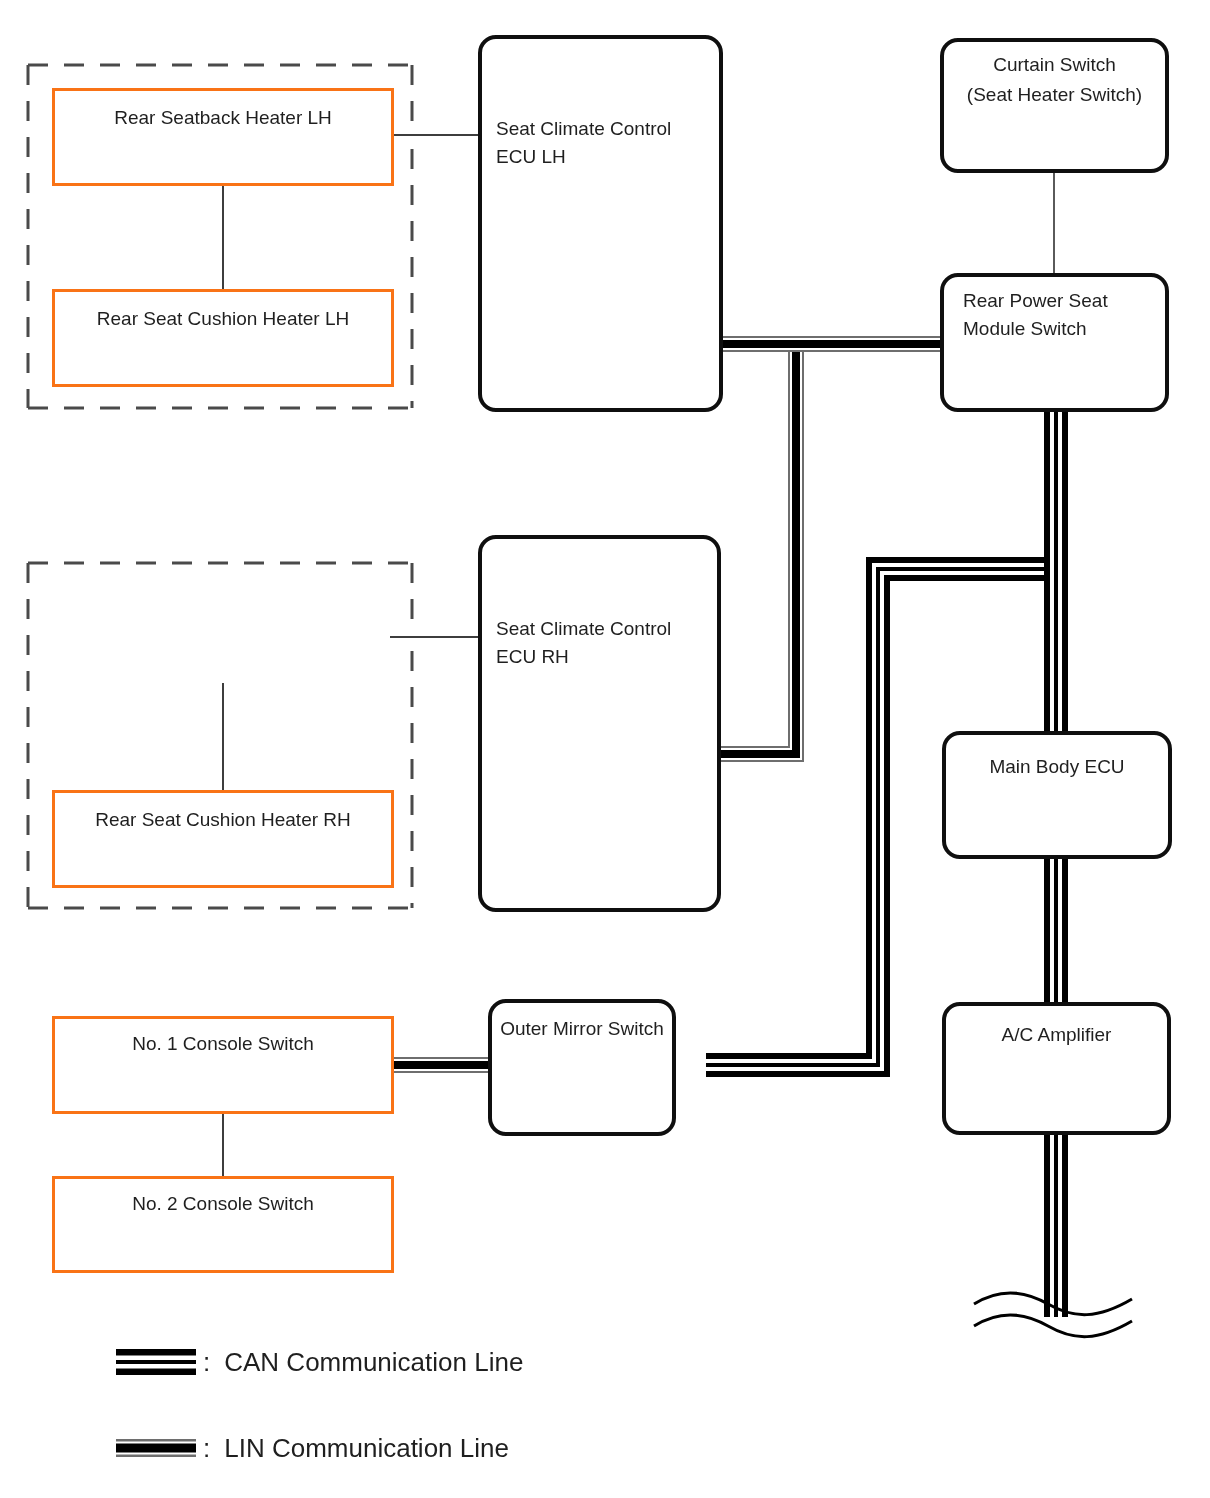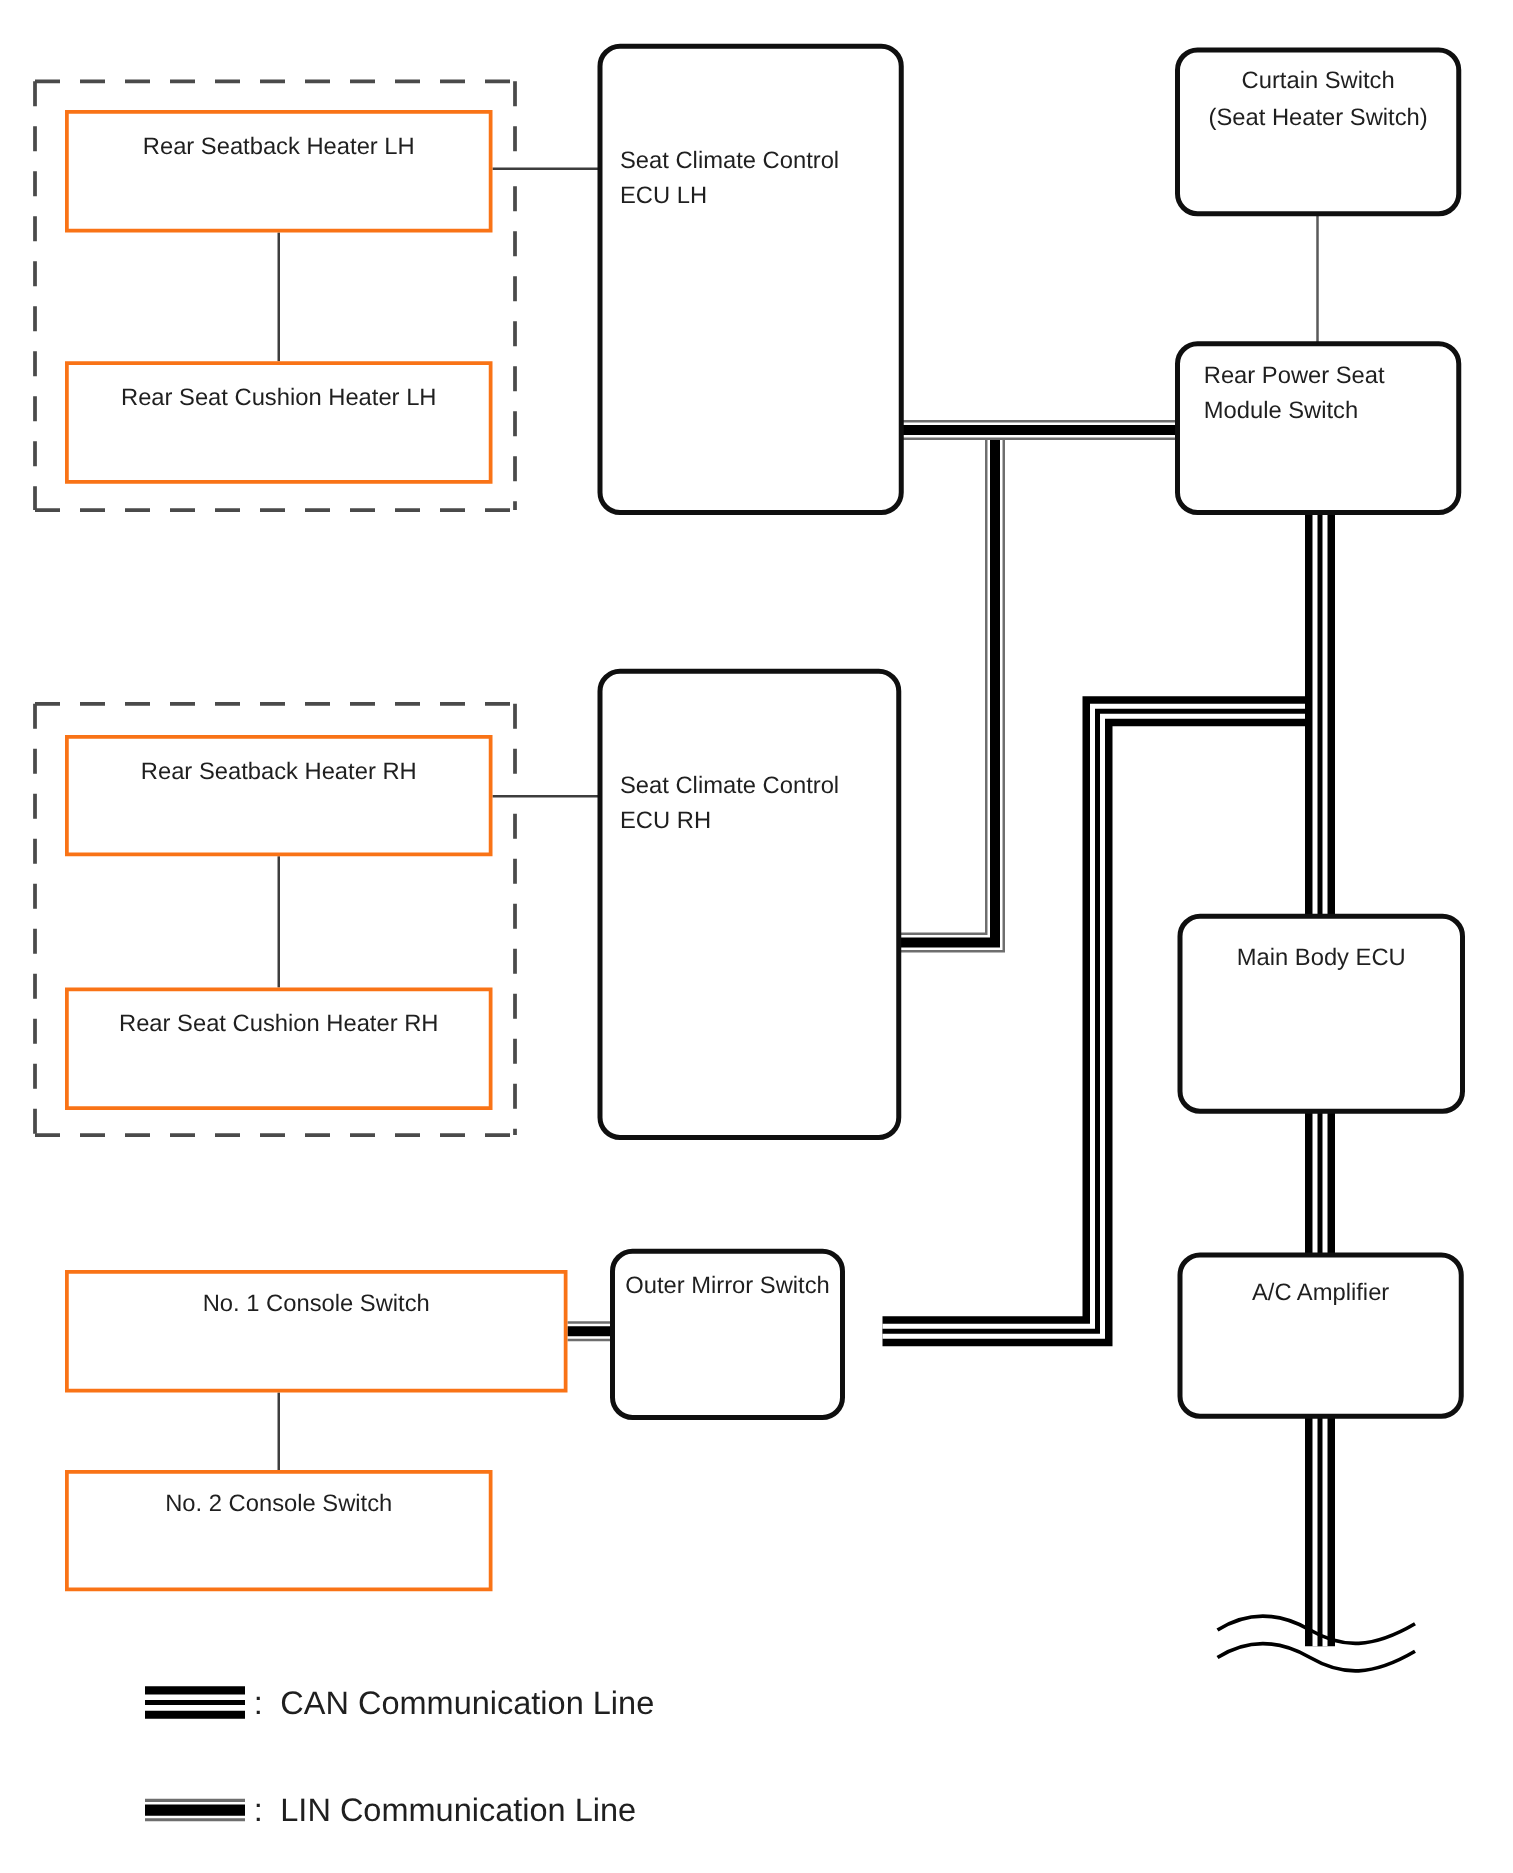--- a/index.html
+++ b/index.html
@@ -129,42 +129,39 @@
   <div class="box round t-center" style="left:940px;top:38px;width:229px;height:135px;padding-top:8px;line-height:30px;">
     <span class="lbl">Curtain Switch</span>
     <span class="lbl">(Seat Heater Switch)</span>
   </div>
 
   <div class="box round t-left" style="left:940px;top:273px;width:229px;height:139px;padding:10px 6px 0 19px;">
     <span class="lbl">Rear Power Seat</span>
     <span class="lbl">Module Switch</span>
   </div>
 
-  <div class="box rect t-center" style="left:52px;top:588px;width:342px;height:97px;padding-top:13px;">
-    <span class="lbl">Rear Seatback Heater RH</span>
-  </div>
 
   <div class="box rect t-center" style="left:52px;top:790px;width:342px;height:98px;padding-top:13px;">
     <span class="lbl">Rear Seat Cushion Heater RH</span>
   </div>
 
   <div class="box round t-left" style="left:478px;top:535px;width:243px;height:377px;padding:76px 10px 0 14px;">
     <span class="lbl">Seat Climate Control</span>
     <span class="lbl">ECU RH</span>
   </div>
 
-  <div class="box round t-center" style="left:942px;top:731px;width:230px;height:160px;padding-top:18px;">
+  <div class="box round t-center" style="left:942px;top:731px;width:230px;height:128px;padding-top:18px;">
     <span class="lbl">Main Body ECU</span>
   </div>
 
   <div class="box round t-center" style="left:488px;top:999px;width:188px;height:137px;padding-top:12px;">
     <span class="lbl">Outer Mirror Switch</span>
   </div>
 
-  <div class="box rect t-center" style="left:52px;top:1016px;width:402px;height:98px;padding-top:11px;">
+  <div class="box rect t-center" style="left:52px;top:1016px;width:342px;height:98px;padding-top:11px;">
     <span class="lbl">No. 1 Console Switch</span>
   </div>
 
   <div class="box rect t-center" style="left:52px;top:1176px;width:342px;height:97px;padding-top:11px;">
     <span class="lbl">No. 2 Console Switch</span>
   </div>
 
   <div class="box round t-center" style="left:942px;top:1002px;width:229px;height:133px;padding-top:15px;">
     <span class="lbl">A/C Amplifier</span>
   </div>

